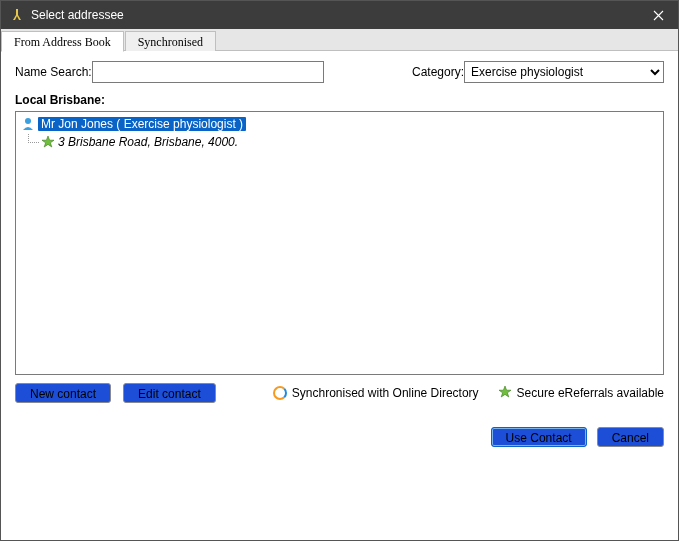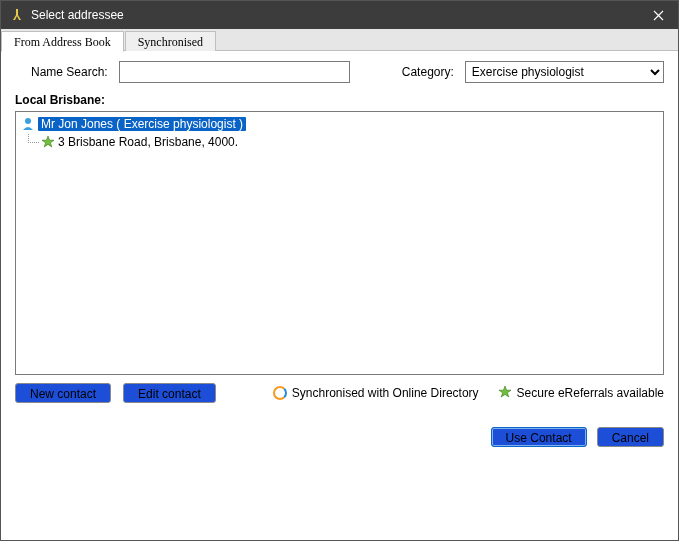--- a/index.html
+++ b/index.html
@@ -11,33 +11,33 @@
   .titlebar .title { flex: 1; font-size: 12px; }
   .titlebar .close { width: 40px; height: 28px; display: flex; align-items: center; justify-content: center; cursor: default; }
   .titlebar .close svg { stroke: #fff; }
 
   .tabstrip { display: flex; height: 22px; background: #e6e6e6; border-bottom: 1px solid #bfbfbf; padding-top: 2px; font-family: Liberation Serif, serif; }
   .tab { padding: 2px 12px 0 12px; border: 1px solid #bfbfbf; border-bottom: none; margin-right: 1px; background: #efefef; font-size: 12px; position: relative; top: 0; height: 20px; line-height: 16px; }
   .tab.active { background: #fff; border-bottom: 1px solid #fff; height: 21px; }
 
   .content { padding: 10px 14px 0 14px; }
 
-  .row-top { display: flex; align-items: center; margin-bottom: 10px; gap: 11px; margin-left: 16px; }
+  .row-top { display: flex; align-items: center; margin-bottom: 10px; gap: 0; }
   .row-top .lbl { white-space: nowrap; }
   .row-top input[type=text] { border: 1px solid #7a7a7a; height: 22px; padding: 0 4px; font-family: inherit; font-size: 12px; }
   .row-top .name-input { width: 232px; }
   .row-top .spacer { flex: 1; min-width: 30px; }
   .row-top select { border: 1px solid #7a7a7a; height: 22px; font-family: Liberation Sans, sans-serif; font-size: 12px; width: 200px; padding: 0 2px; background: #fff; }
 
   .section-label { font-weight: bold; margin-bottom: 4px; }
 
   .directory { border: 1px solid #7a7a7a; height: 264px; overflow: auto; background: #fff; padding: 2px 4px; }
   .tree-row { display: flex; align-items: center; height: 16px; margin-top: 2px; }
   .tree-row .ticon { width: 16px; height: 16px; margin-right: 2px; display: inline-flex; align-items: center; justify-content: center; }
-  .tree-row.child { margin-left: 20px; position: relative; }
+  .tree-row.child { margin-left: 20px; position: relative; font-style: italic; }
   .tree-row.child::before { content: ""; position: absolute; left: -12px; top: 0; width: 10px; height: 8px; border-left: 1px dotted #999; border-bottom: 1px dotted #999; }
   .sel { background: #0a63c6; color: #fff; padding: 0 3px; border-radius: 1px; }
 
   .legend-row { display: flex; align-items: center; margin-top: 8px; gap: 12px; }
   .legend-row .right { margin-left: auto; display: flex; align-items: center; gap: 19px; }
   .legend { display: inline-flex; align-items: center; gap: 5px; }
   .btn { border: 1px solid #8a8a8a; background: #1d4ed8; height: 20px; padding: 0 14px; font-family: inherit; font-size: 12px; border-radius: 3px; line-height: 20px; cursor: default; }
   .btn.primary { border: 1px solid #0a63c6; box-shadow: 0 0 0 1px #7db3ec inset; }
 
   .footer { display: flex; justify-content: flex-end; gap: 10px; padding: 14px 14px 14px 14px; margin-top: 10px; }

